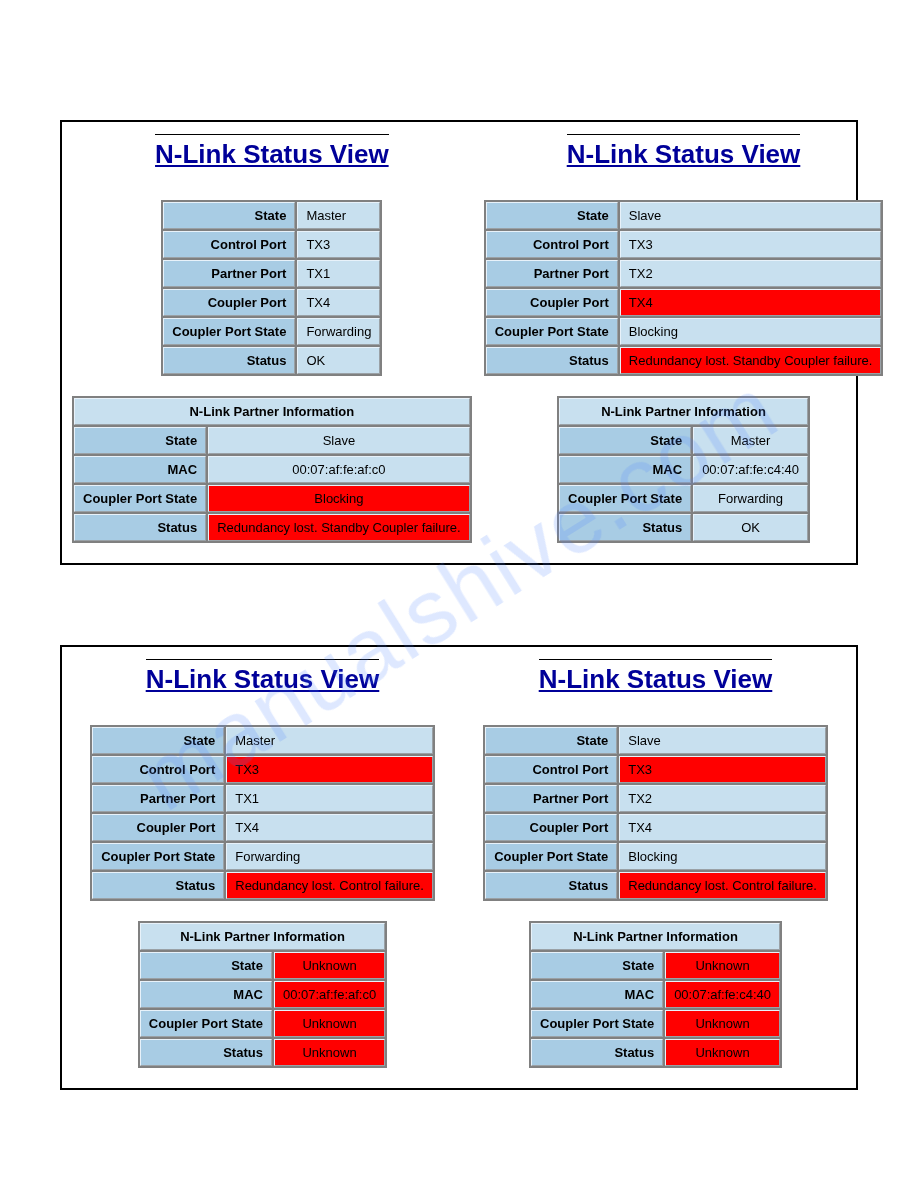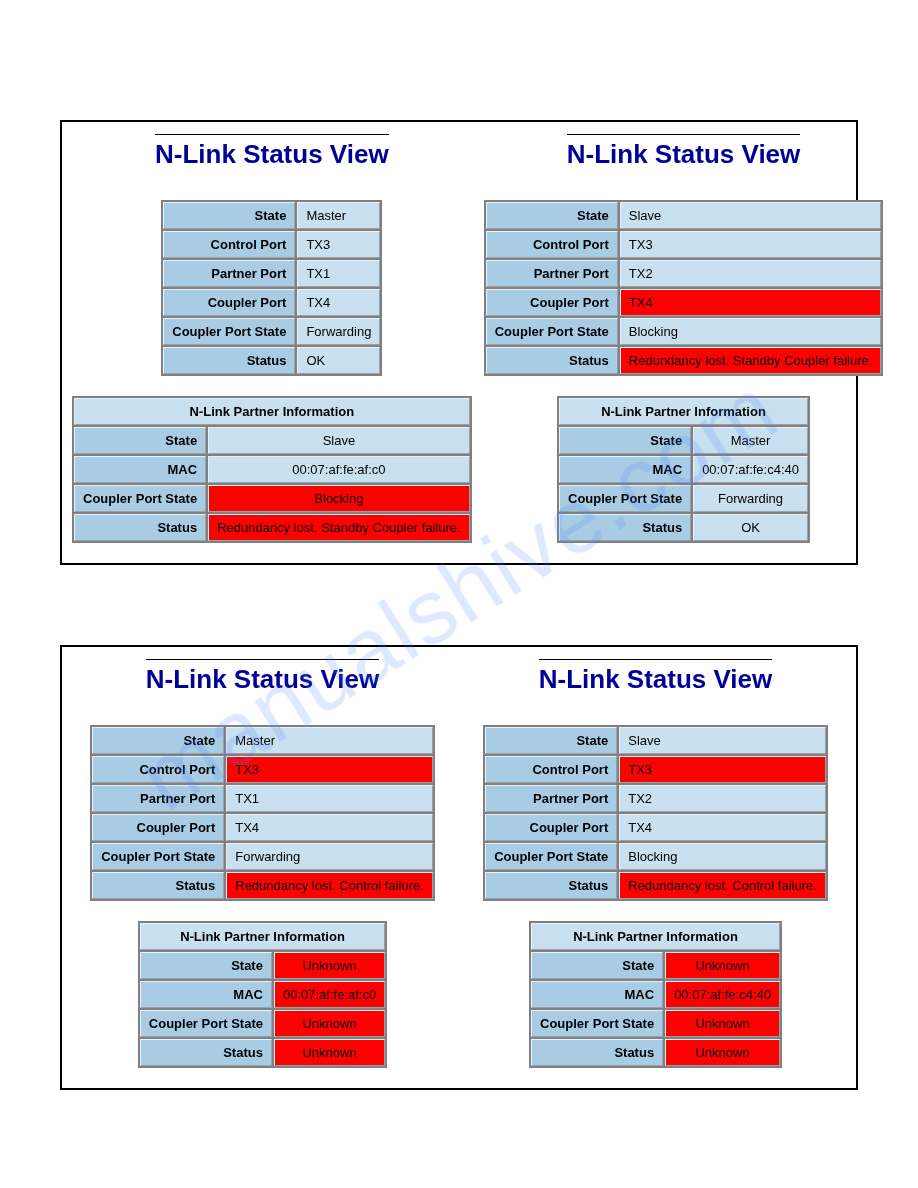--- a/index.html
+++ b/index.html
@@ -1,20 +1,20 @@
 <!DOCTYPE html>
 <html><head>
 <meta charset="utf-8">
 <style>
   html,body{margin:0;padding:0;background:#fff;font-family:Verdana,Arial,sans-serif;font-size:13px;color:#000}
   .page{width:918px;margin:0 auto;padding:40px 0 80px 0}
   .panel{border:2px solid #000;margin:80px 60px 40px 60px;padding:8px 10px 20px 10px}
   .cols{display:flex;gap:12px}
   .col{flex:1;display:flex;flex-direction:column;align-items:center}
-  h1.title{font-family:Arial,Helvetica,sans-serif;font-size:26px;font-weight:bold;color:#000099;margin:4px 0 10px 0;border-top:1px solid #000;padding-top:4px}
+  h1.title{font-family:Arial,Helvetica,sans-serif;font-size:26px;font-weight:bold;color:#000099;text-decoration:underline;margin:4px 0 10px 0;border-top:1px solid #000;padding-top:4px}
   table.kv{border-collapse:separate;border-spacing:2px;background:#808080;margin:20px 0 6px 0}
   table.kv th{background:#a8cce4;text-align:right;font-weight:bold;padding:5px 8px;border:1px outset #e8f2fa;white-space:nowrap;font-size:13px}
   table.kv td{background:#c8e0ef;text-align:left;padding:5px 8px;border:1px outset #e8f2fa;white-space:nowrap;font-size:13px}
   table.kv td.alert{background:#ff0000;color:#000}
   table.sub{border-collapse:separate;border-spacing:2px;background:#808080;margin:14px 0 0 0}
   table.sub th{background:#a8cce4;text-align:right;font-weight:bold;padding:5px 8px;border:1px outset #e8f2fa;white-space:nowrap;font-size:13px}
   table.sub td{background:#c8e0ef;text-align:center;padding:5px 8px;border:1px outset #e8f2fa;white-space:nowrap;font-size:13px}
   table.sub td.alert{background:#ff0000;color:#000}
   .subhead{background:#7a92bf;color:#000;font-weight:bold;text-align:center;padding:5px 8px;border:1px outset #c7d3ea;font-size:13px}
   .watermark{position:fixed;left:50%;top:50%;transform:translate(-50%,-50%) rotate(-32deg);font-size:90px;font-weight:500;color:rgba(70,130,255,0.18);pointer-events:none;user-select:none;white-space:nowrap;font-family:Arial,Helvetica,sans-serif;letter-spacing:2px}

